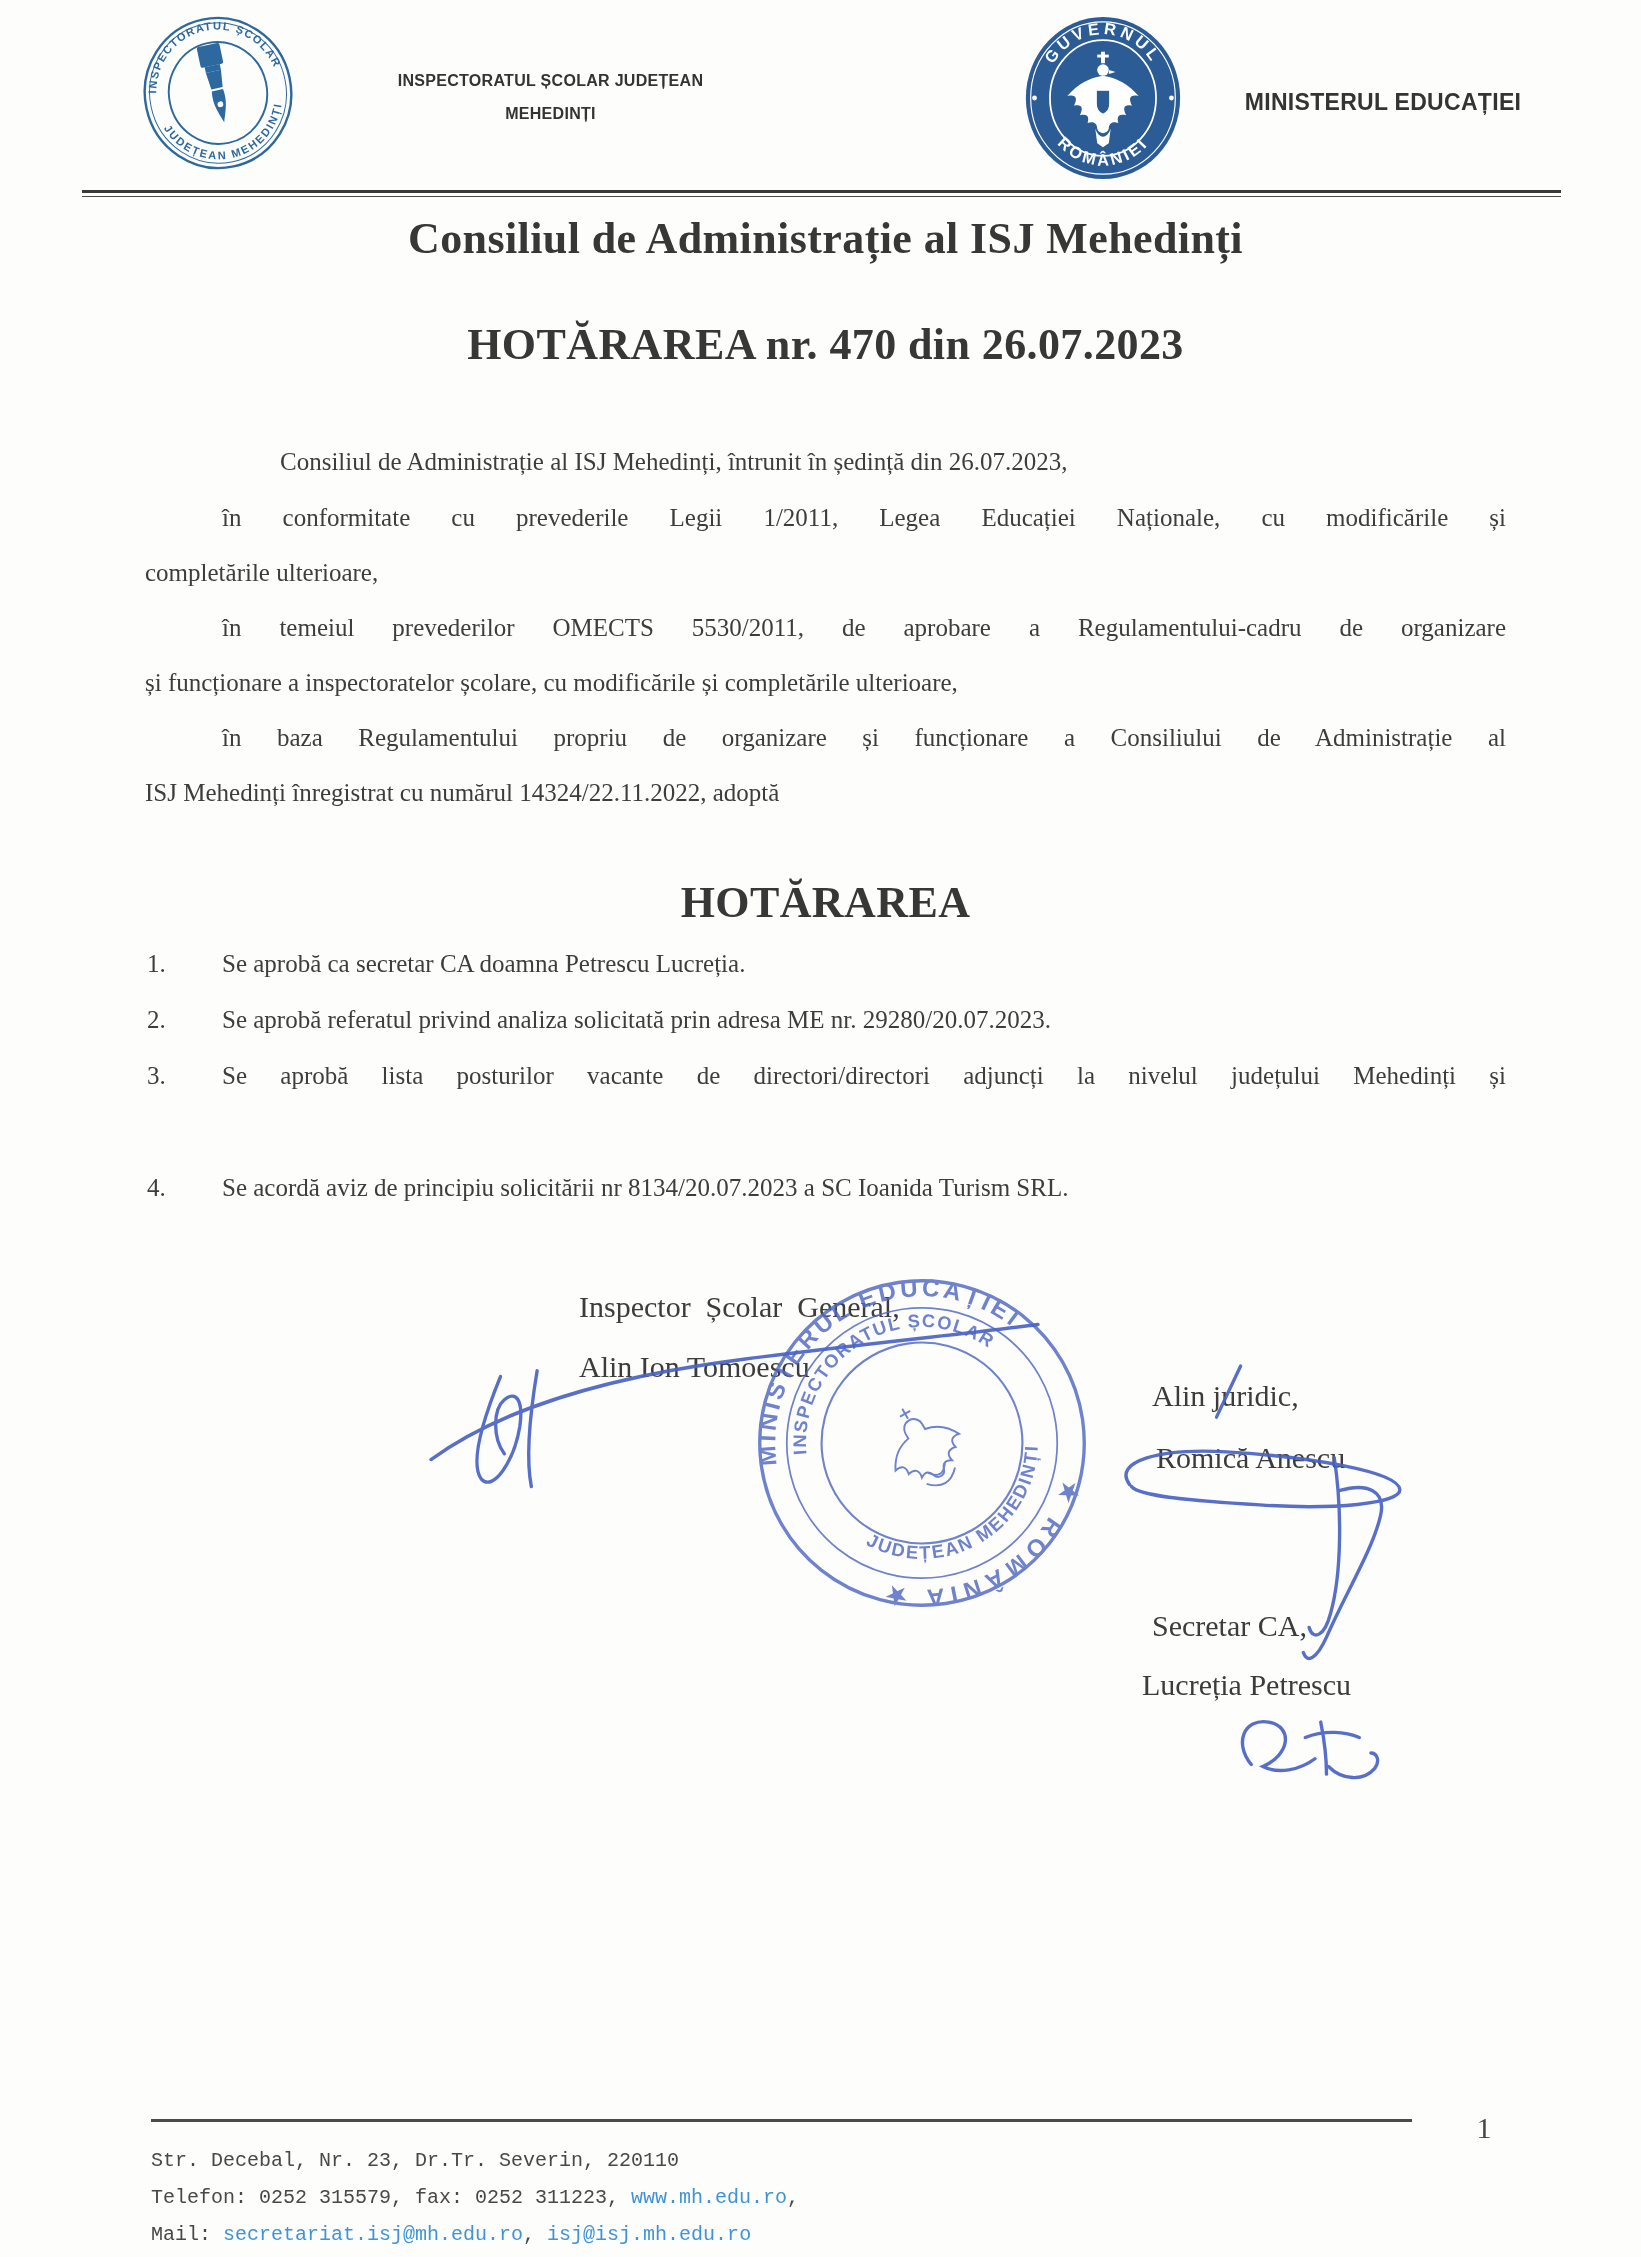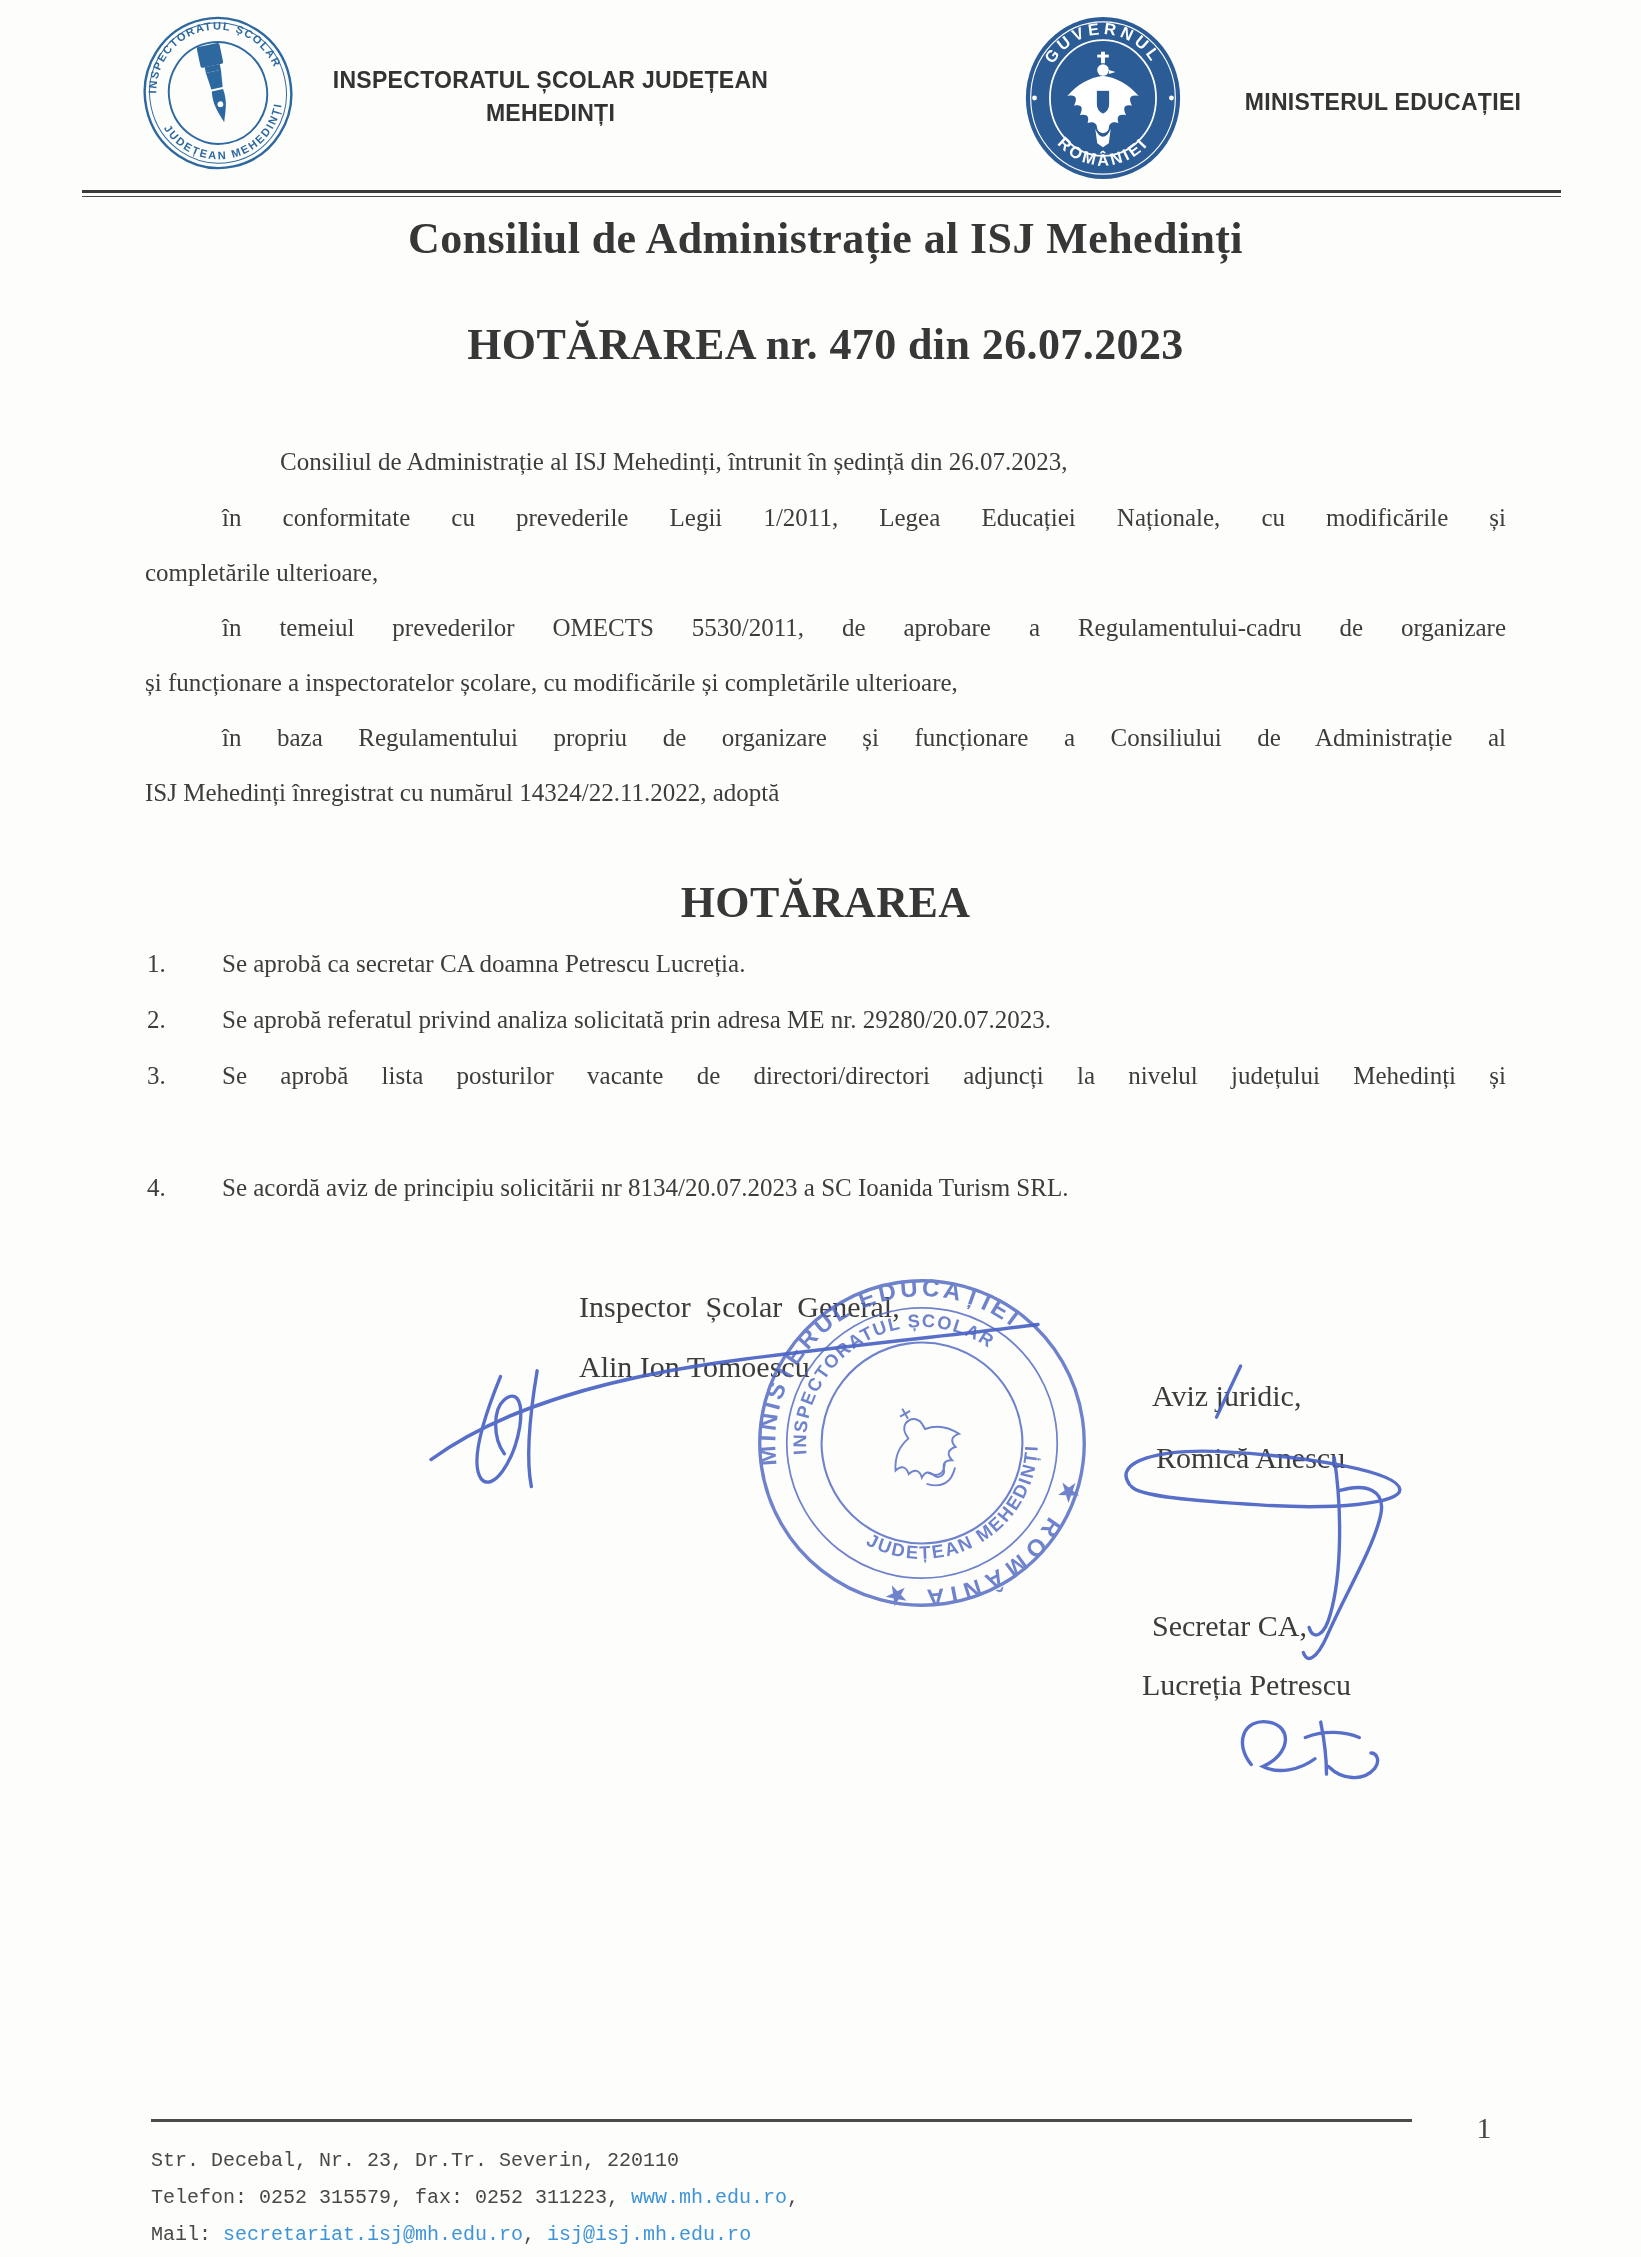--- a/index.html
+++ b/index.html
@@ -4,21 +4,21 @@
 <style>
   html,body { margin:0; padding:0; background:#e8e8e8; }
   .page {
     position:relative; width:1641px; height:2257px;
     background:#fdfdfb; overflow:hidden;
     font-family:"Liberation Serif", serif; color:#3e3d3d;
   }
   
   .isj-logo { position:absolute; left:141px; top:15.4px; width:154px; height:156px; transform:rotate(-12deg); }
   .org-name { position:absolute; left:285px; top:64px; width:531px; text-align:center;
-    font-family:"Liberation Sans", sans-serif; font-weight:bold; font-size:23px; line-height:33px;
+    font-family:"Liberation Sans", sans-serif; font-weight:bold; font-size:16px; line-height:33px;
     color:#343333; letter-spacing:0.3px; }
   .gov-seal { position:absolute; left:1022px; top:15.4px; width:162px; height:166px; }
   .ministry { position:absolute; left:1221px; top:89px; width:324px; text-align:center;
     font-family:"Liberation Sans", sans-serif; font-weight:bold; font-size:23px; color:#353434; letter-spacing:0.3px; }
   .header-rule { position:absolute; left:82px; top:190px; width:1479px; height:2.9px;
     border-top:3.9px solid #3b3a39; border-bottom:1.9px solid #4a4947; }
   
   .h-center { position:absolute; left:145px; width:1361px; text-align:center;
     font-weight:bold; font-size:44px; color:#383737; letter-spacing:0.4px; line-height:42px; }
   .t-title { top:218px; }
@@ -141,21 +141,21 @@
   </div>
   <div class="ln itm it-2 just">
     <span class="num">3.</span><span>Se aprobă lista posturilor vacante de directori/directori adjuncți la nivelul județului Mehedinți și</span>
   </div>
   <div class="ln itm it-4">
     <span class="num">4.</span><span>Se acordă aviz de principiu solicitării nr 8134/20.07.2023 a SC Ioanida Turism SRL.</span>
   </div>
 
   <div class="sig-line sg-l-role">Inspector  Școlar  General,</div>
   <div class="sig-line sg-l-name">Alin Ion Tomoescu</div>
-  <div class="sig-line sg-r1-role">Aviz juridic,</div>
+  <div class="sig-line sg-r1-role">Alin juridic,</div>
   <div class="sig-line sg-r1-name">Romică Anescu</div>
   <div class="sig-line sg-r2-role">Secretar CA,</div>
   <div class="sig-line sg-r2-name">Lucreția Petrescu</div>
 
   <div class="stamp">
     <svg viewBox="0 0 350 350" width="338" height="338">
       <g stroke="#5068c2" fill="none">
         <circle cx="175" cy="175" r="168" stroke-width="3.5"></circle>
         <circle cx="175" cy="175" r="140" stroke-width="1.8"></circle>
         <circle cx="175" cy="175" r="104" stroke-width="2.2"></circle>

